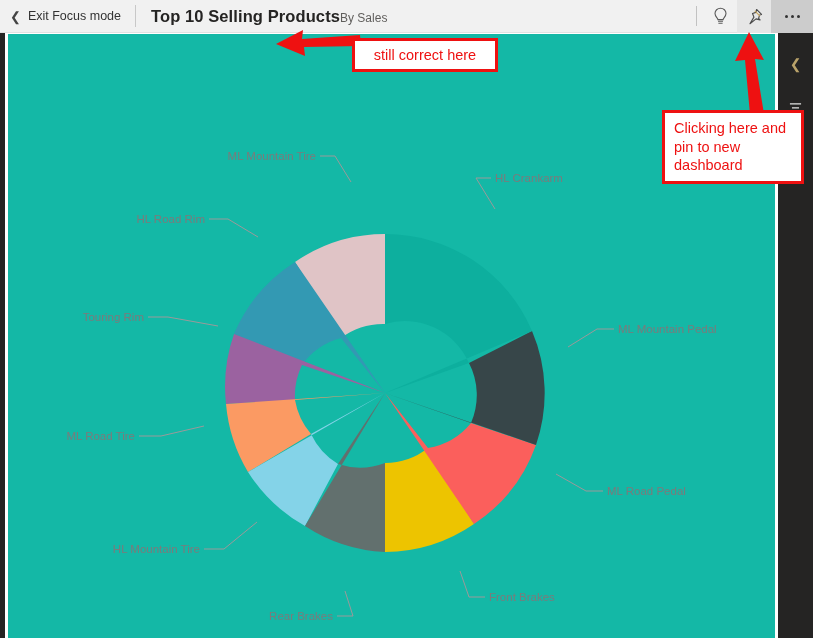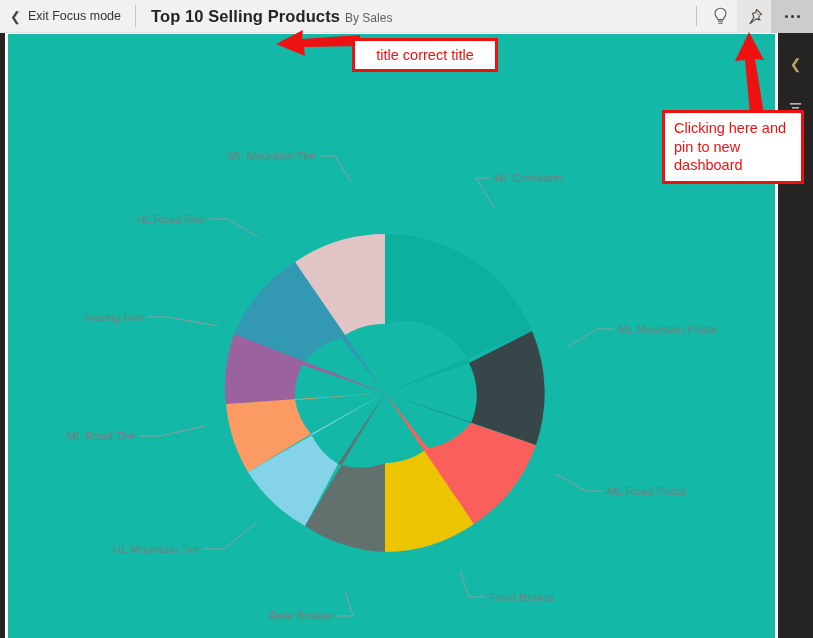--- a/index.html
+++ b/index.html
@@ -54,21 +54,21 @@
   }
   .title-wrap {
     display: flex; align-items: baseline;
     padding-left: 13px;
   }
   .viz-title {
     font-size: 16.5px; color: #252423; font-weight: 700;
     letter-spacing: 0.1px;
   }
   .viz-subtitle {
-    font-size: 12px; color: #605e5c; margin-left: 5px;
+    font-size: 12px; color: #605e5c; 
   }
   .tb-right {
     margin-left: auto; display: flex; align-items: center; height: 33px;
   }
   .tb-sep {
     width: 1px; height: 20px; background: #c2c2c2; margin-right: 6px;
   }
   .tb-btn {
     width: 34px; height: 33px;
     display: flex; align-items: center; justify-content: center;
@@ -248,21 +248,21 @@
         <path d="M1 2h12M3.2 6.3h7.6M5.4 10.6h3.2" stroke="#e2e2e2" stroke-width="1.3" fill="none"></path>
       </svg>
     </div>
   </div>
 
   <svg class="anno-arrow" style="left:272px; top:26px;" width="90" height="34" viewBox="0 0 90 34">
     <path d="M88 9 L30 13 L31 4 L4 18 L33 30 L32 21 L89 20 Z" fill="#ee1111"></path>
   </svg>
 
   <div class="anno-box anno-title">
-    <span>title correct title</span>
+    <span>still correct here</span>
   </div>
 
   <svg class="anno-arrow" style="left:724px; top:30px;" width="48" height="86" viewBox="0 0 48 86">
     <path d="M25 2 L40 30 L31 29 L40 84 L26 84 L21 30 L11 31 Z" fill="#ee1111"></path>
   </svg>
 
   <div class="anno-box anno-pin">
     <span>Clicking here and pin to new dashboard</span>
   </div>
 

